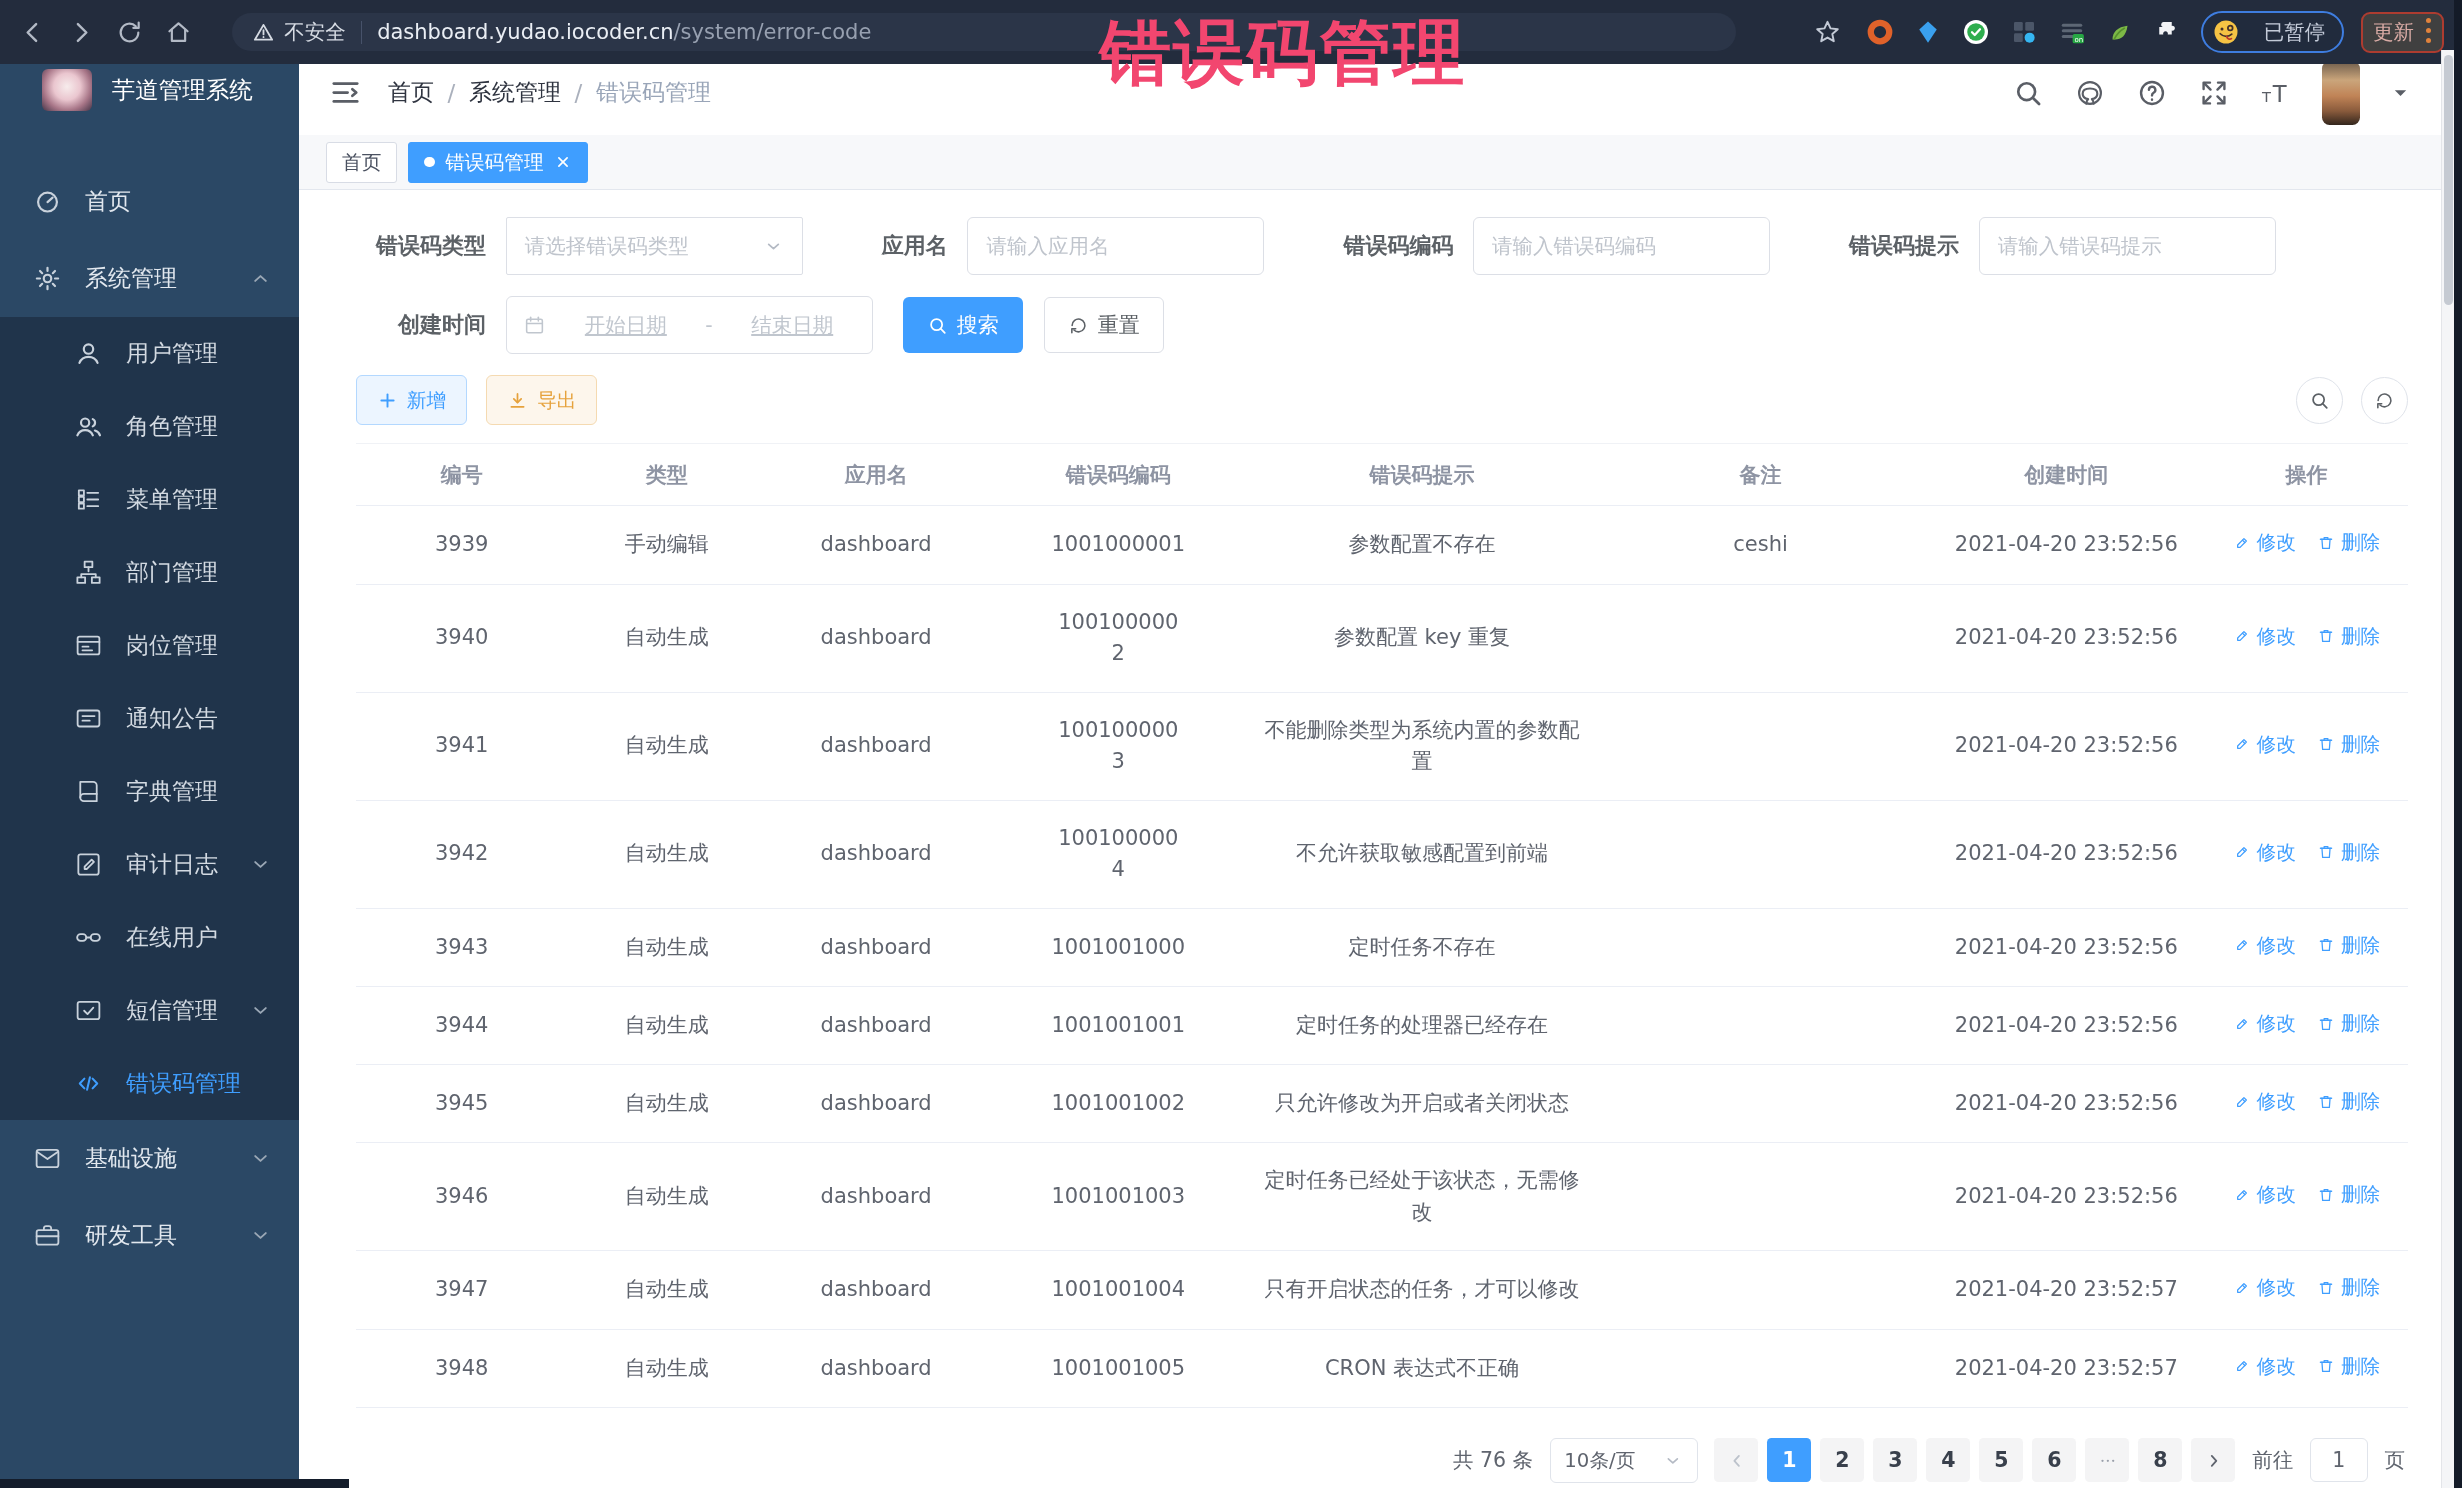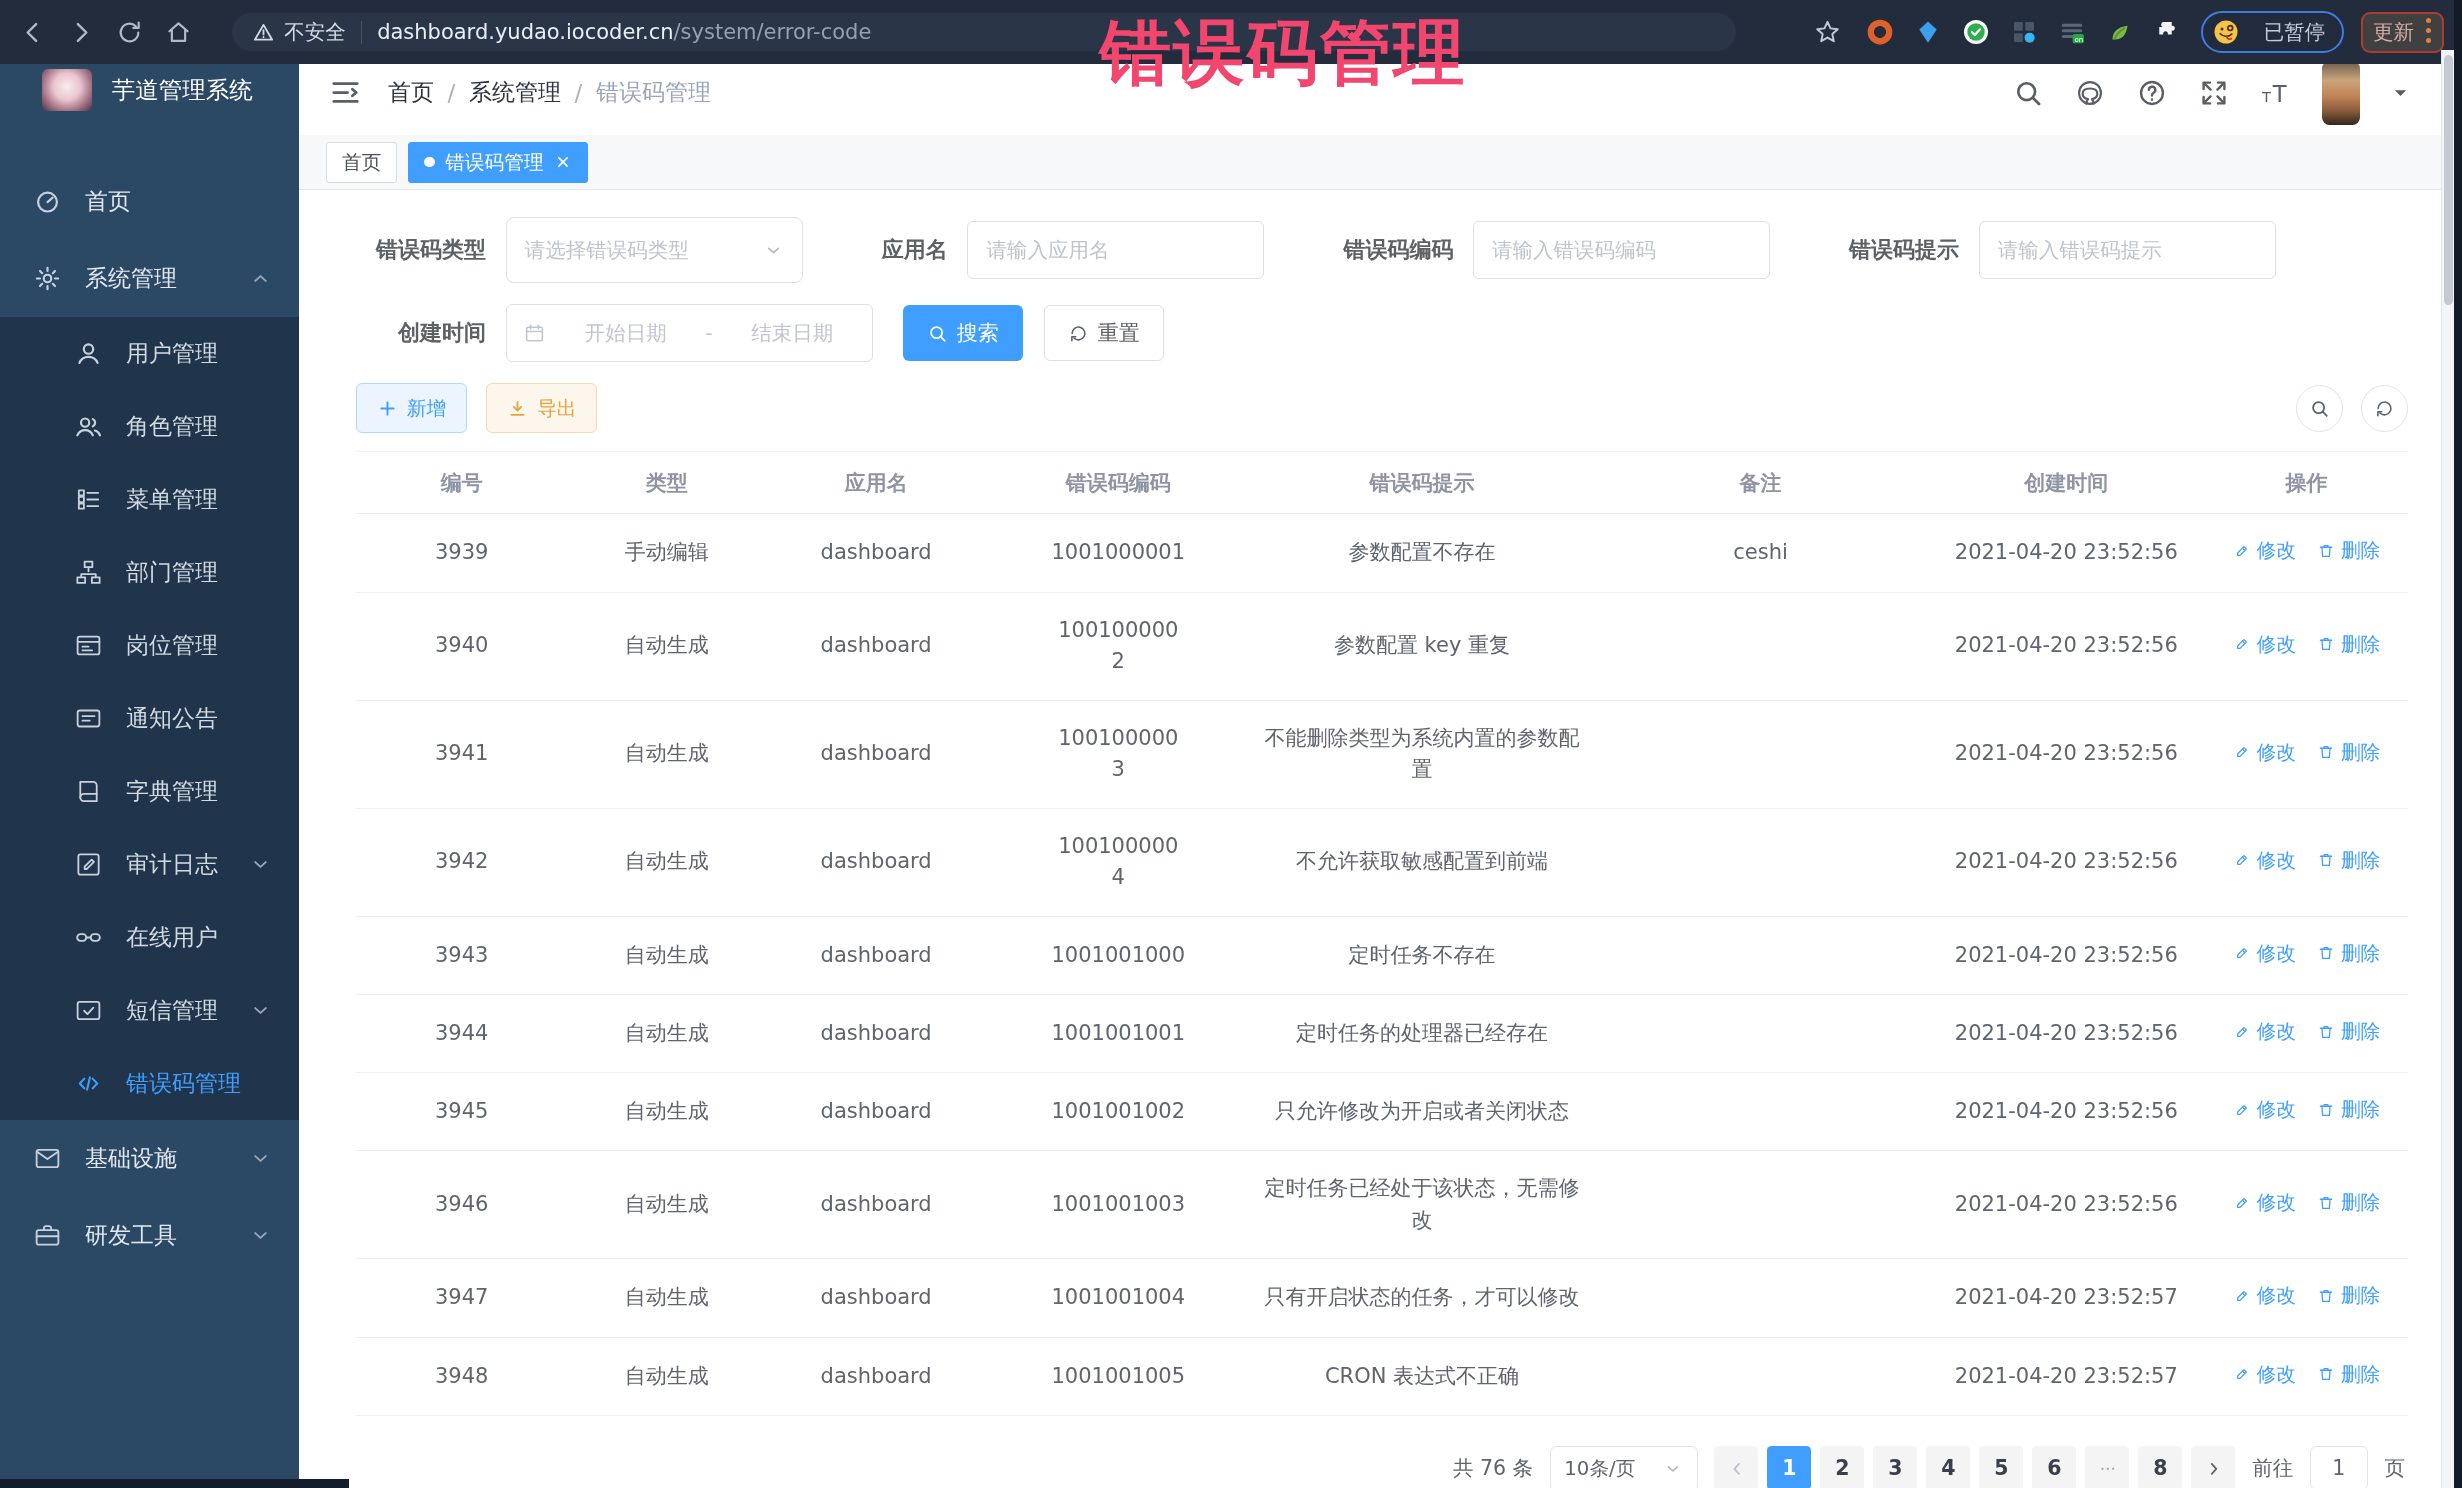--- a/index.html
+++ b/index.html
@@ -61,29 +61,29 @@
   .tag { height:41px; display:flex; align-items:center; padding:0 15px; background:#fff; border:1.5px solid #d8dce5; font-size:19.7px; color:#4a5160; border-radius:3px; gap:10.6px; cursor:pointer; }
   .tag.active { background:#3f9eff; border-color:#3f9eff; color:#fff; }
   .tag .dot { width:10.6px; height:10.6px; border-radius:50%; background:#fff; }
   .tag .x-ic { width:18px; height:18px; color:#fff; }
 
   
   .content { padding:27px 33px 0 33px;margin-left:24px; }
   .filter-row { display:flex; align-items:center; margin-bottom:21px; }
   .f-label { font-size:22px; color:#5c6166; font-weight:600; margin-right:19.7px; white-space:nowrap; }
   .f-label.first { min-width:130px; text-align:right; }
-  .f-box { height:66px; border:1.5px solid #dcdfe6; border-radius:8px; background:#fff; display:flex; align-items:center; padding:6px 18px; width:297px; }
+  .f-box { height:58px; border:1.5px solid #dcdfe6; border-radius:2px; background:#fff; display:flex; align-items:center; padding:6px 18px; width:297px; }
   .f-box .ph { font-size:20.5px; color:#bfc4cc; }
   .f-box .sel-caret { margin-left:auto; width:21px; height:21px; color:#b4bac4; }
   input.f-input { height:58px; border:1.5px solid #dcdfe6; border-radius:6px; padding:0 18px; width:297px; font-size:20.5px; color:#5f646e; font-family:inherit; outline:none; }
   input.f-input::placeholder { color:#bfc4cc; }
   .gap { width:79px; flex:none; }
   .date-box { width:367px; height:58px; border:1.5px solid #dcdfe6; border-radius:6px; display:flex; align-items:center; padding:0 16.7px; gap:16.7px; font-size:20.5px; color:#c0c6ce; }
   .date-box .cal { width:23px; height:23px; color:#c0c6ce; flex:none; }
-  .date-box .d-ph { flex:1; text-align:center; }
+  .date-box .d-ph { flex:1; text-align:center;text-decoration:underline; }
   .btn { height:56px; border-radius:6px; display:inline-flex; align-items:center; justify-content:center; gap:9px; font-size:21px; padding:0 23px; border:1.5px solid transparent; cursor:pointer; background:#fff; font-family:inherit; }
   .btn .b-ic { width:21px; height:21px; }
   .btn-primary { background:#3f9eff; color:#fff; margin-left:30px; }
   .btn-plain { border-color:#dcdfe6; color:#5c6166; margin-left:21px; }
   .toolbar { display:flex; align-items:center; margin:6px 0 18px 0; }
   .btn-add { background:#ecf5ff; border-color:#b3d8ff; color:#3f9eff; height:50px; font-size:19.7px; padding:0 19.7px; }
   .btn-export { background:#fdf6ec; border-color:#f5dab1; color:#e6a23c; height:50px; font-size:19.7px; padding:0 19.7px; margin-left:19.7px; }
   .corner { margin-left:auto; display:flex; gap:18px; }
   .circle-btn { width:47px; height:47px; border-radius:50%; border:1.5px solid #dfe3ea; display:flex; align-items:center; justify-content:center; color:#5c6166; background:#fff; cursor:pointer; }
   .circle-btn span { width:21px; height:21px; display:block; }

